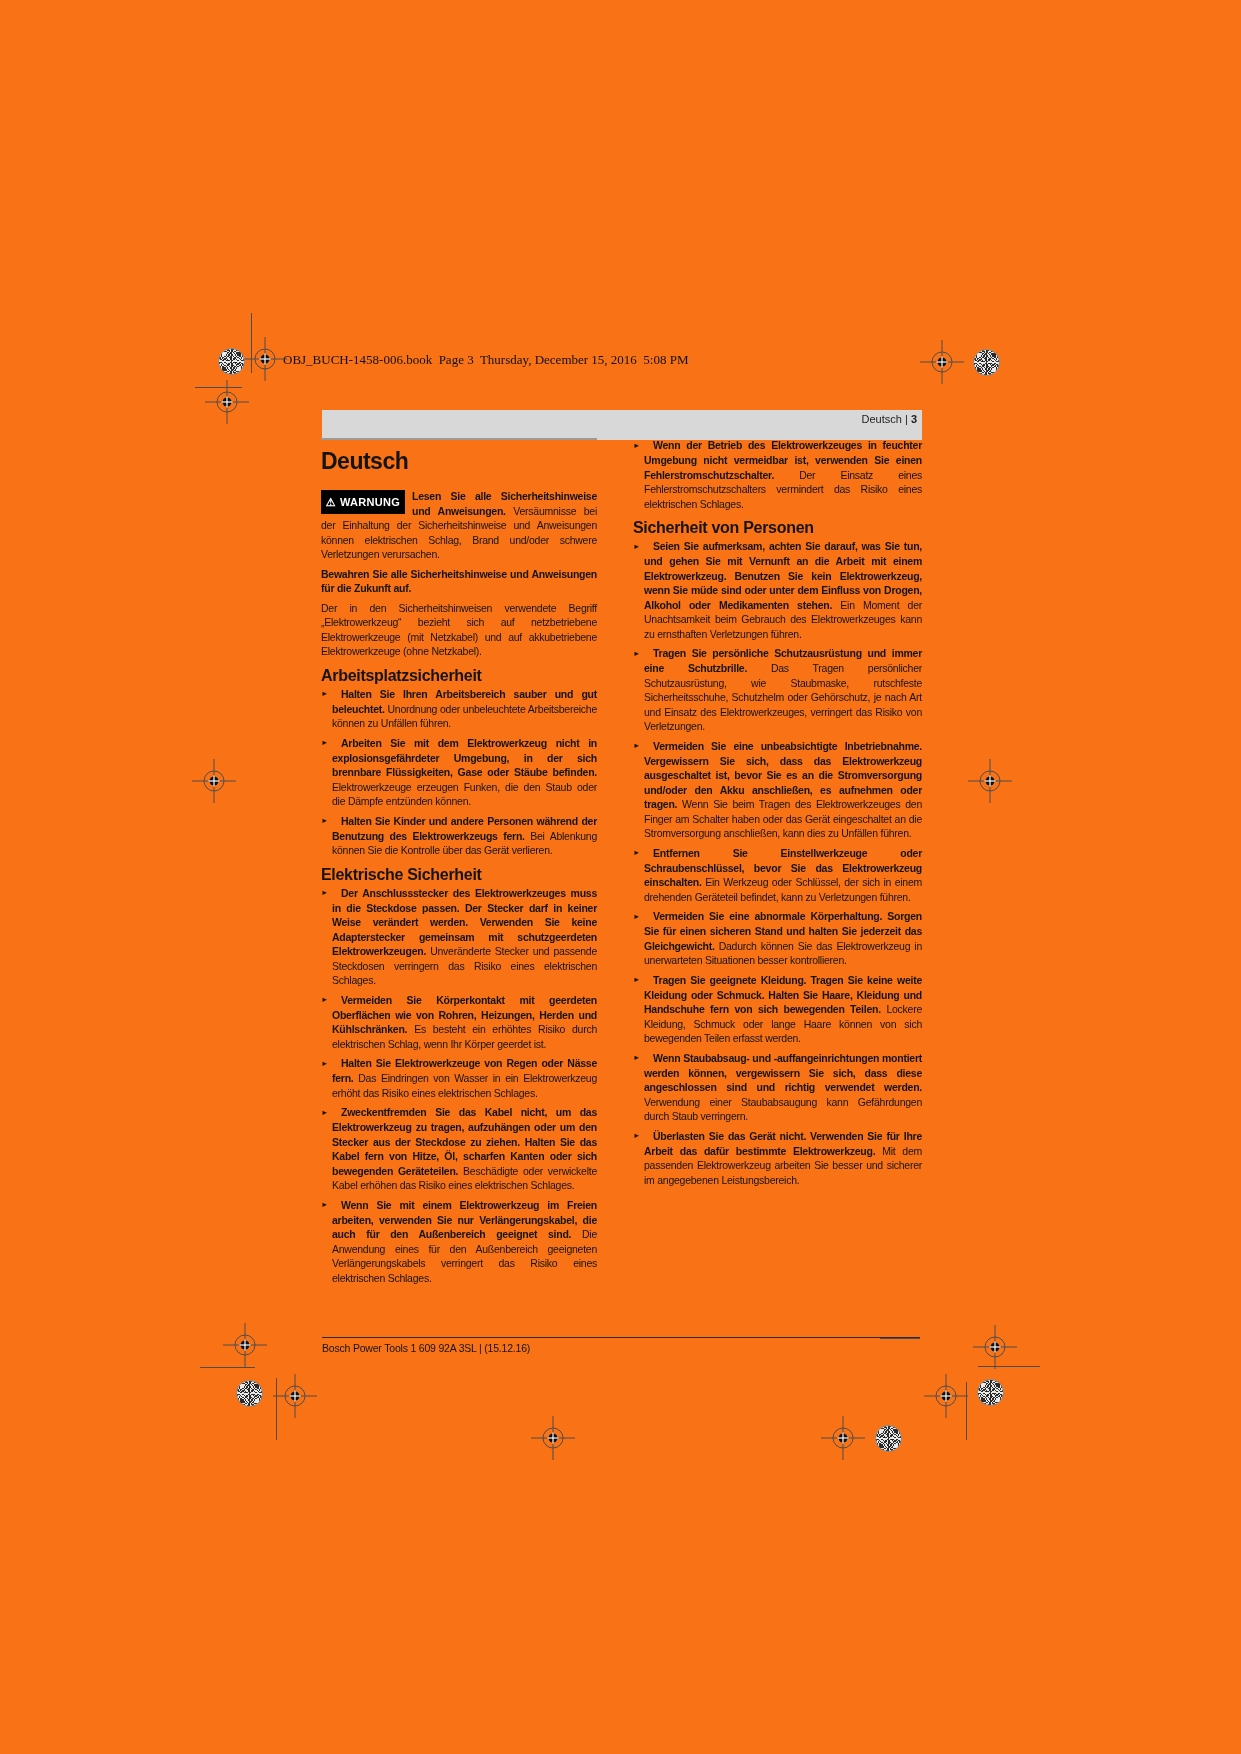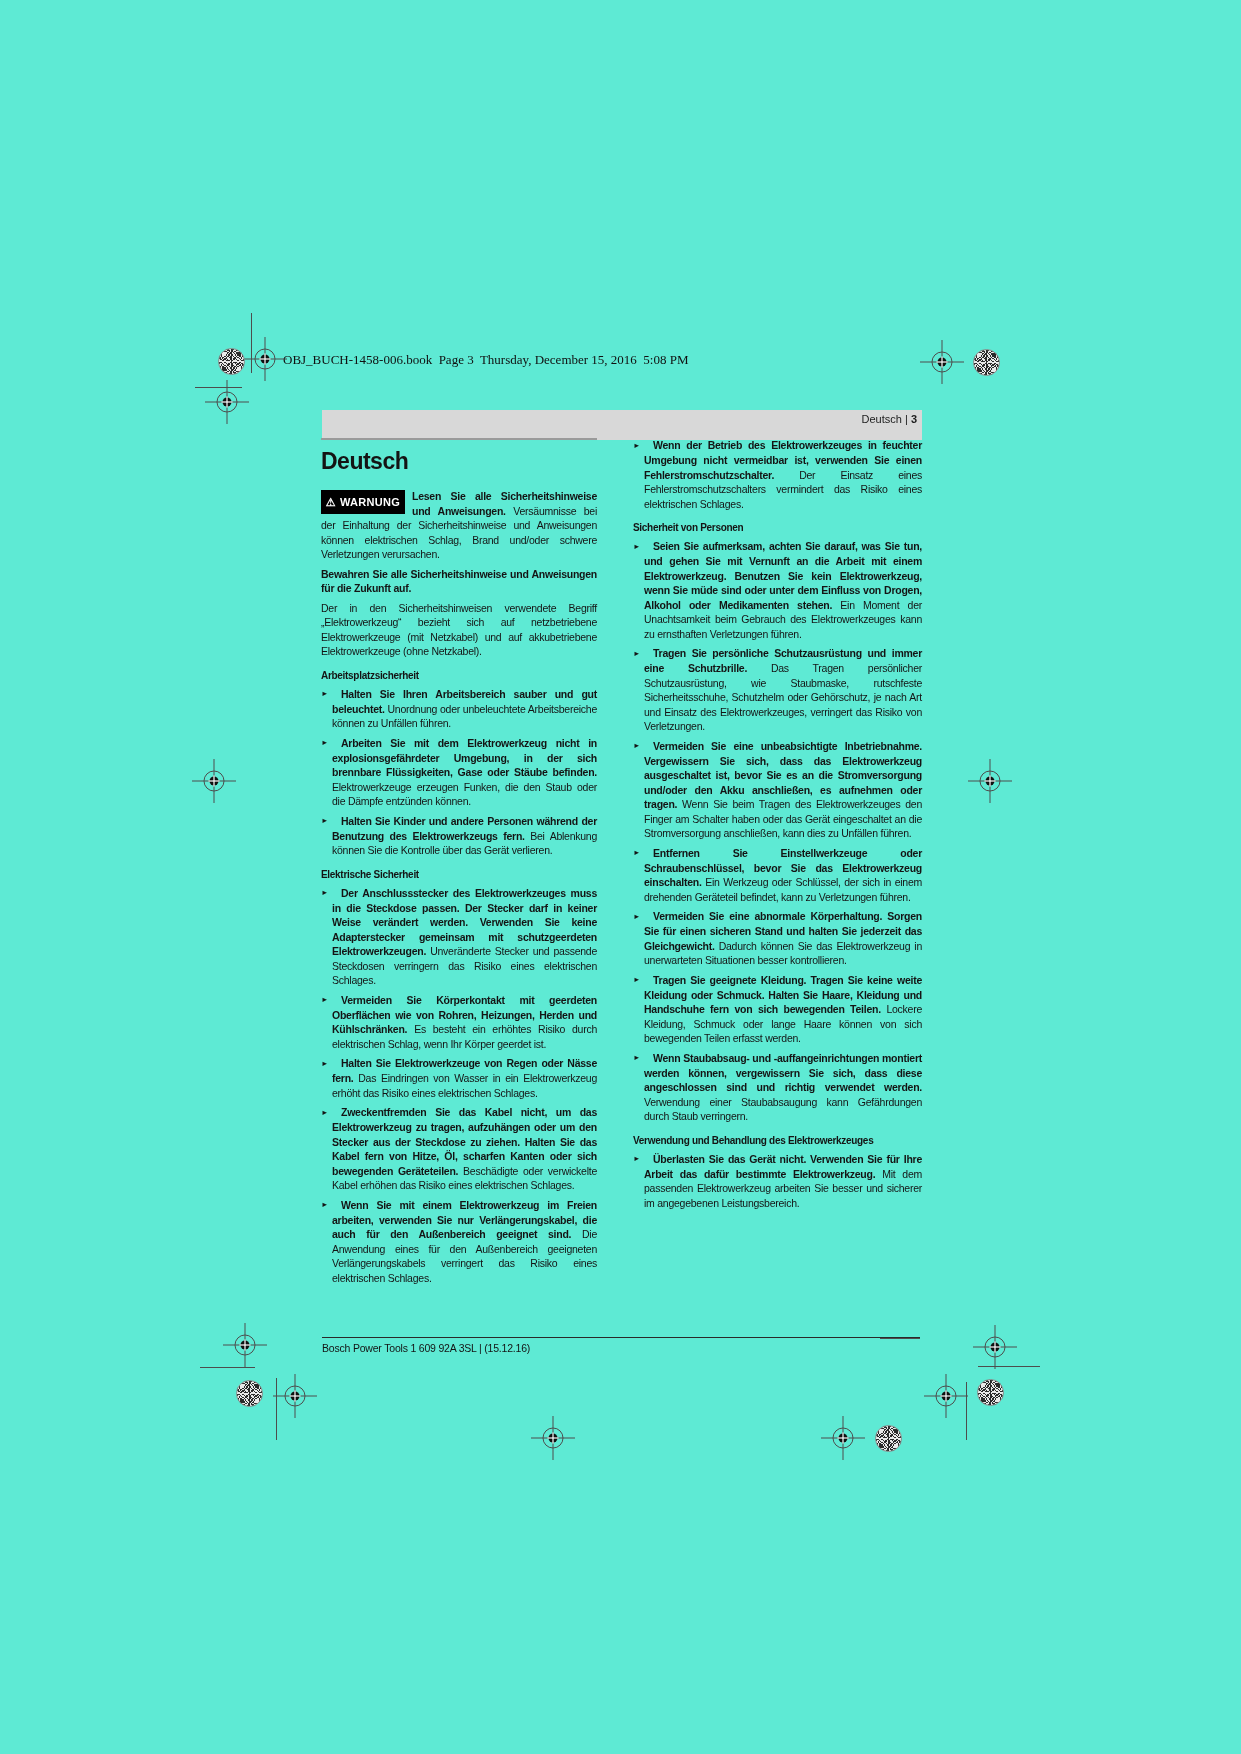--- a/index.html
+++ b/index.html
@@ -1,17 +1,17 @@
 <!DOCTYPE html>
 <html><head>
 <meta charset="utf-8">
 <style>
   html,body { margin:0; padding:0; background:#ffffff; }
   .page {
-    position:relative; width:1241px; height:1754px; background:#5eead4;
+    position:relative; width:1241px; height:1754px; background:#f97316;
     font-family:"Liberation Sans", sans-serif; color:#141414; overflow:hidden;
   }
   
   .reg-cross { position:absolute; width:44px; height:44px; }
   .sunburst {
     position:absolute; width:27px; height:27px; border-radius:50%;
     background:#666;
     background:repeating-conic-gradient(#2b2b2b 0deg 2deg, #e9e9e9 2deg 4deg);
     border:1px solid #8a8a8a; box-sizing:border-box;
   }
@@ -47,21 +47,21 @@
   .title-rule { height:2px; background:#9a9a9a; margin-bottom:8px; }
   .main-title {
     font-size:23px; line-height:26px; font-weight:bold; letter-spacing:-0.5px;
     margin:0 0 15px; text-align:left;
   }
   .section-title {
     font-size:18.5px; line-height:23px; font-weight:bold; letter-spacing:-0.4px;
     margin:0 0 9px; text-align:left;
   }
   .h3 {
-    font-size:10px; line-height:16px; font-weight:bold; letter-spacing:-0.3px;
+    font-size:16px; line-height:16px; font-weight:bold; letter-spacing:-0.3px;
     margin:9px 0 3px; text-align:left;
   }
   .para { margin:0 0 5px; }
   .bold { font-weight:bold; }
 
   .warn-para { margin:0 0 5px; }
   .warn-box {
     float:left; width:84px; height:24px; margin:1px 7px 2px 0;
     background:#000000; color:#ffffff;
     display:flex; align-items:center; justify-content:center; gap:4px;
@@ -116,21 +116,20 @@
     <div id="right-flow">
         <div class="bullet"><span class="arrow">►</span><span class="bold">Wenn der Betrieb des Elektrowerkzeuges in feuchter Umgebung nicht vermeidbar ist, verwenden Sie einen Fehlerstromschutzschalter.</span> <span>Der Einsatz eines Fehlerstromschutzschalters vermindert das Risiko eines elektrischen Schlages.</span></div>
         <div class="h3">Sicherheit von Personen</div>
         <div class="bullet"><span class="arrow">►</span><span class="bold">Seien Sie aufmerksam, achten Sie darauf, was Sie tun, und gehen Sie mit Vernunft an die Arbeit mit einem Elektrowerkzeug. Benutzen Sie kein Elektrowerkzeug, wenn Sie müde sind oder unter dem Einfluss von Drogen, Alkohol oder Medikamenten stehen.</span> <span>Ein Moment der Unachtsamkeit beim Gebrauch des Elektrowerkzeuges kann zu ernsthaften Verletzungen führen.</span></div>
         <div class="bullet"><span class="arrow">►</span><span class="bold">Tragen Sie persönliche Schutzausrüstung und immer eine Schutzbrille.</span> <span>Das Tragen persönlicher Schutzausrüstung, wie Staubmaske, rutschfeste Sicherheitsschuhe, Schutzhelm oder Gehörschutz, je nach Art und Einsatz des Elektrowerkzeuges, verringert das Risiko von Verletzungen.</span></div>
         <div class="bullet"><span class="arrow">►</span><span class="bold">Vermeiden Sie eine unbeabsichtigte Inbetriebnahme. Vergewissern Sie sich, dass das Elektrowerkzeug ausgeschaltet ist, bevor Sie es an die Stromversorgung und/oder den Akku anschließen, es aufnehmen oder tragen.</span> <span>Wenn Sie beim Tragen des Elektrowerkzeuges den Finger am Schalter haben oder das Gerät eingeschaltet an die Stromversorgung anschließen, kann dies zu Unfällen führen.</span></div>
         <div class="bullet"><span class="arrow">►</span><span class="bold">Entfernen Sie Einstellwerkzeuge oder Schraubenschlüssel, bevor Sie das Elektrowerkzeug einschalten.</span> <span>Ein Werkzeug oder Schlüssel, der sich in einem drehenden Geräteteil befindet, kann zu Verletzungen führen.</span></div>
         <div class="bullet"><span class="arrow">►</span><span class="bold">Vermeiden Sie eine abnormale Körperhaltung. Sorgen Sie für einen sicheren Stand und halten Sie jederzeit das Gleichgewicht.</span> <span>Dadurch können Sie das Elektrowerkzeug in unerwarteten Situationen besser kontrollieren.</span></div>
         <div class="bullet"><span class="arrow">►</span><span class="bold">Tragen Sie geeignete Kleidung. Tragen Sie keine weite Kleidung oder Schmuck. Halten Sie Haare, Kleidung und Handschuhe fern von sich bewegenden Teilen.</span> <span>Lockere Kleidung, Schmuck oder lange Haare können von sich bewegenden Teilen erfasst werden.</span></div>
         <div class="bullet"><span class="arrow">►</span><span class="bold">Wenn Staubabsaug- und -auffangeinrichtungen montiert werden können, vergewissern Sie sich, dass diese angeschlossen sind und richtig verwendet werden.</span> <span>Verwendung einer Staubabsaugung kann Gefährdungen durch Staub verringern.</span></div>
-        <div class="h3">Verwendung und Behandlung des Elektrowerkzeuges</div>
         <div class="bullet"><span class="arrow">►</span><span class="bold">Überlasten Sie das Gerät nicht. Verwenden Sie für Ihre Arbeit das dafür bestimmte Elektrowerkzeug.</span> <span>Mit dem passenden Elektrowerkzeug arbeiten Sie besser und sicherer im angegebenen Leistungsbereich.</span></div>
       </div>
   </div>
 
   <div class="footer-rule"></div>
   <div class="doc-footer">Bosch Power Tools 1 609 92A 3SL | (15.12.16)</div>
 
   <div id="marks">
       <div class="reg-cross" style="left: 243px; top: 337px;"><svg width="44" height="44" viewBox="0 0 44 44">
           <line x1="22" y1="0" x2="22" y2="44" stroke="#4d4d4d" stroke-width="1"></line>

